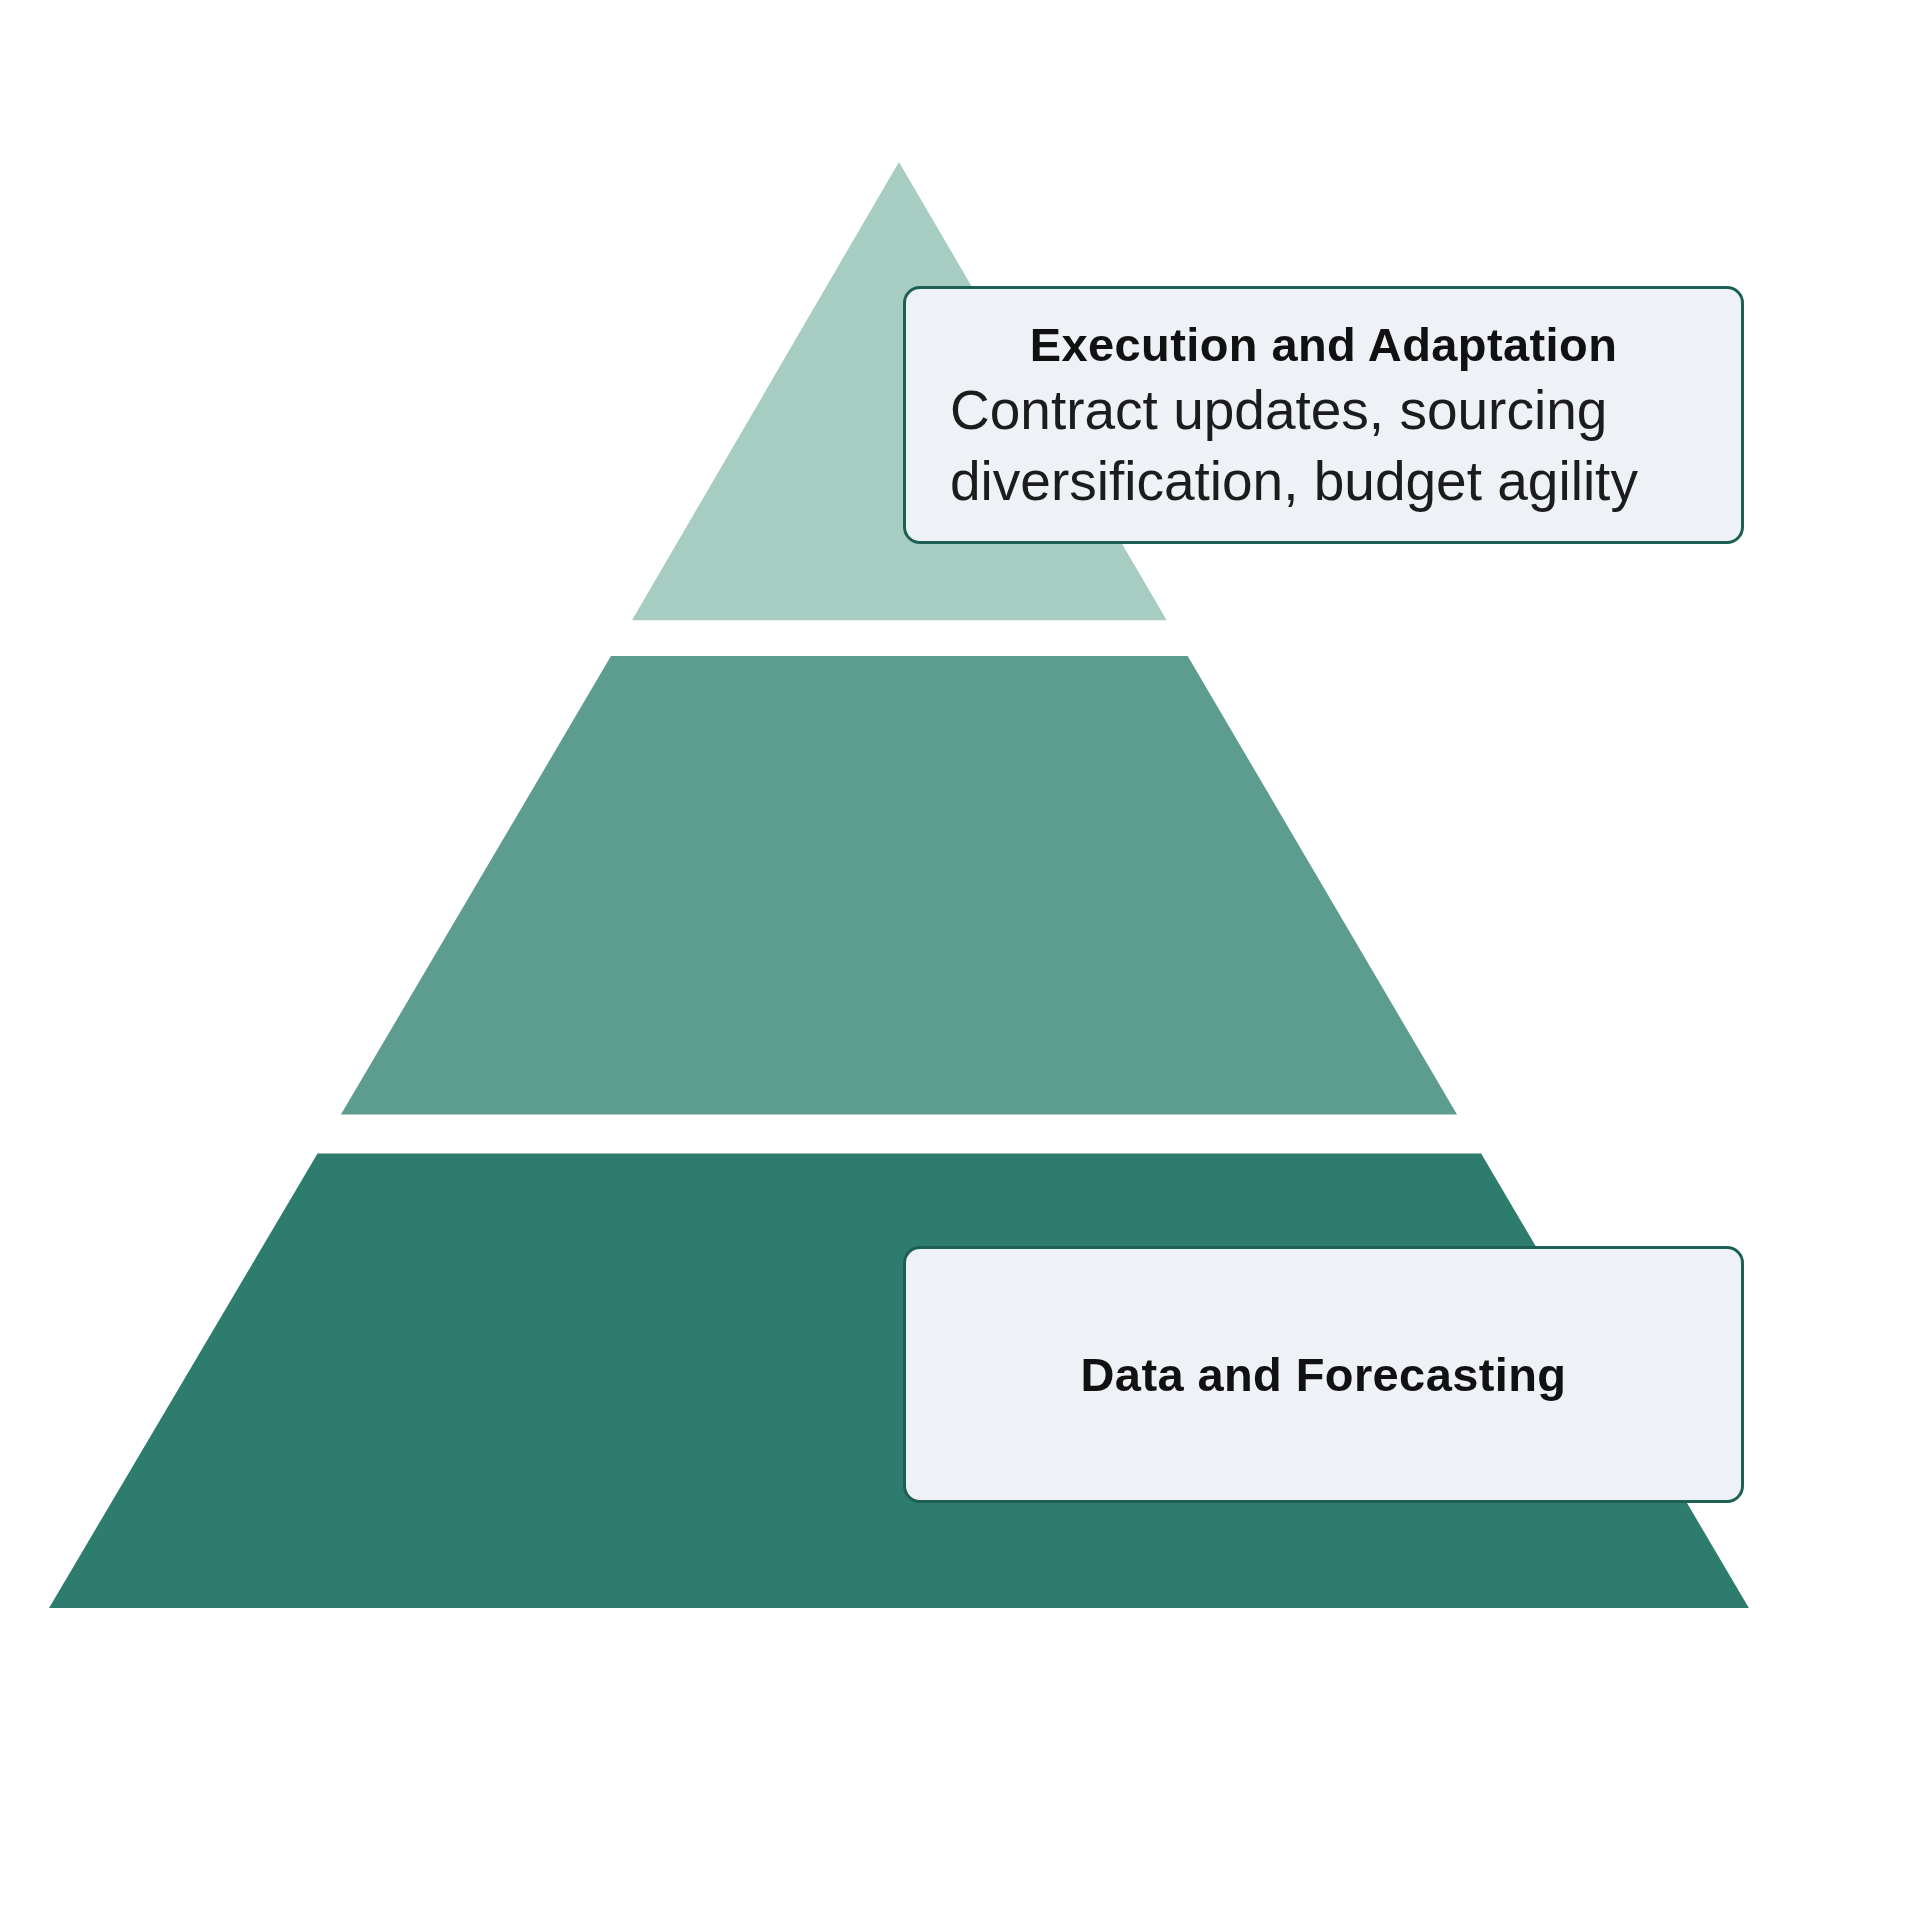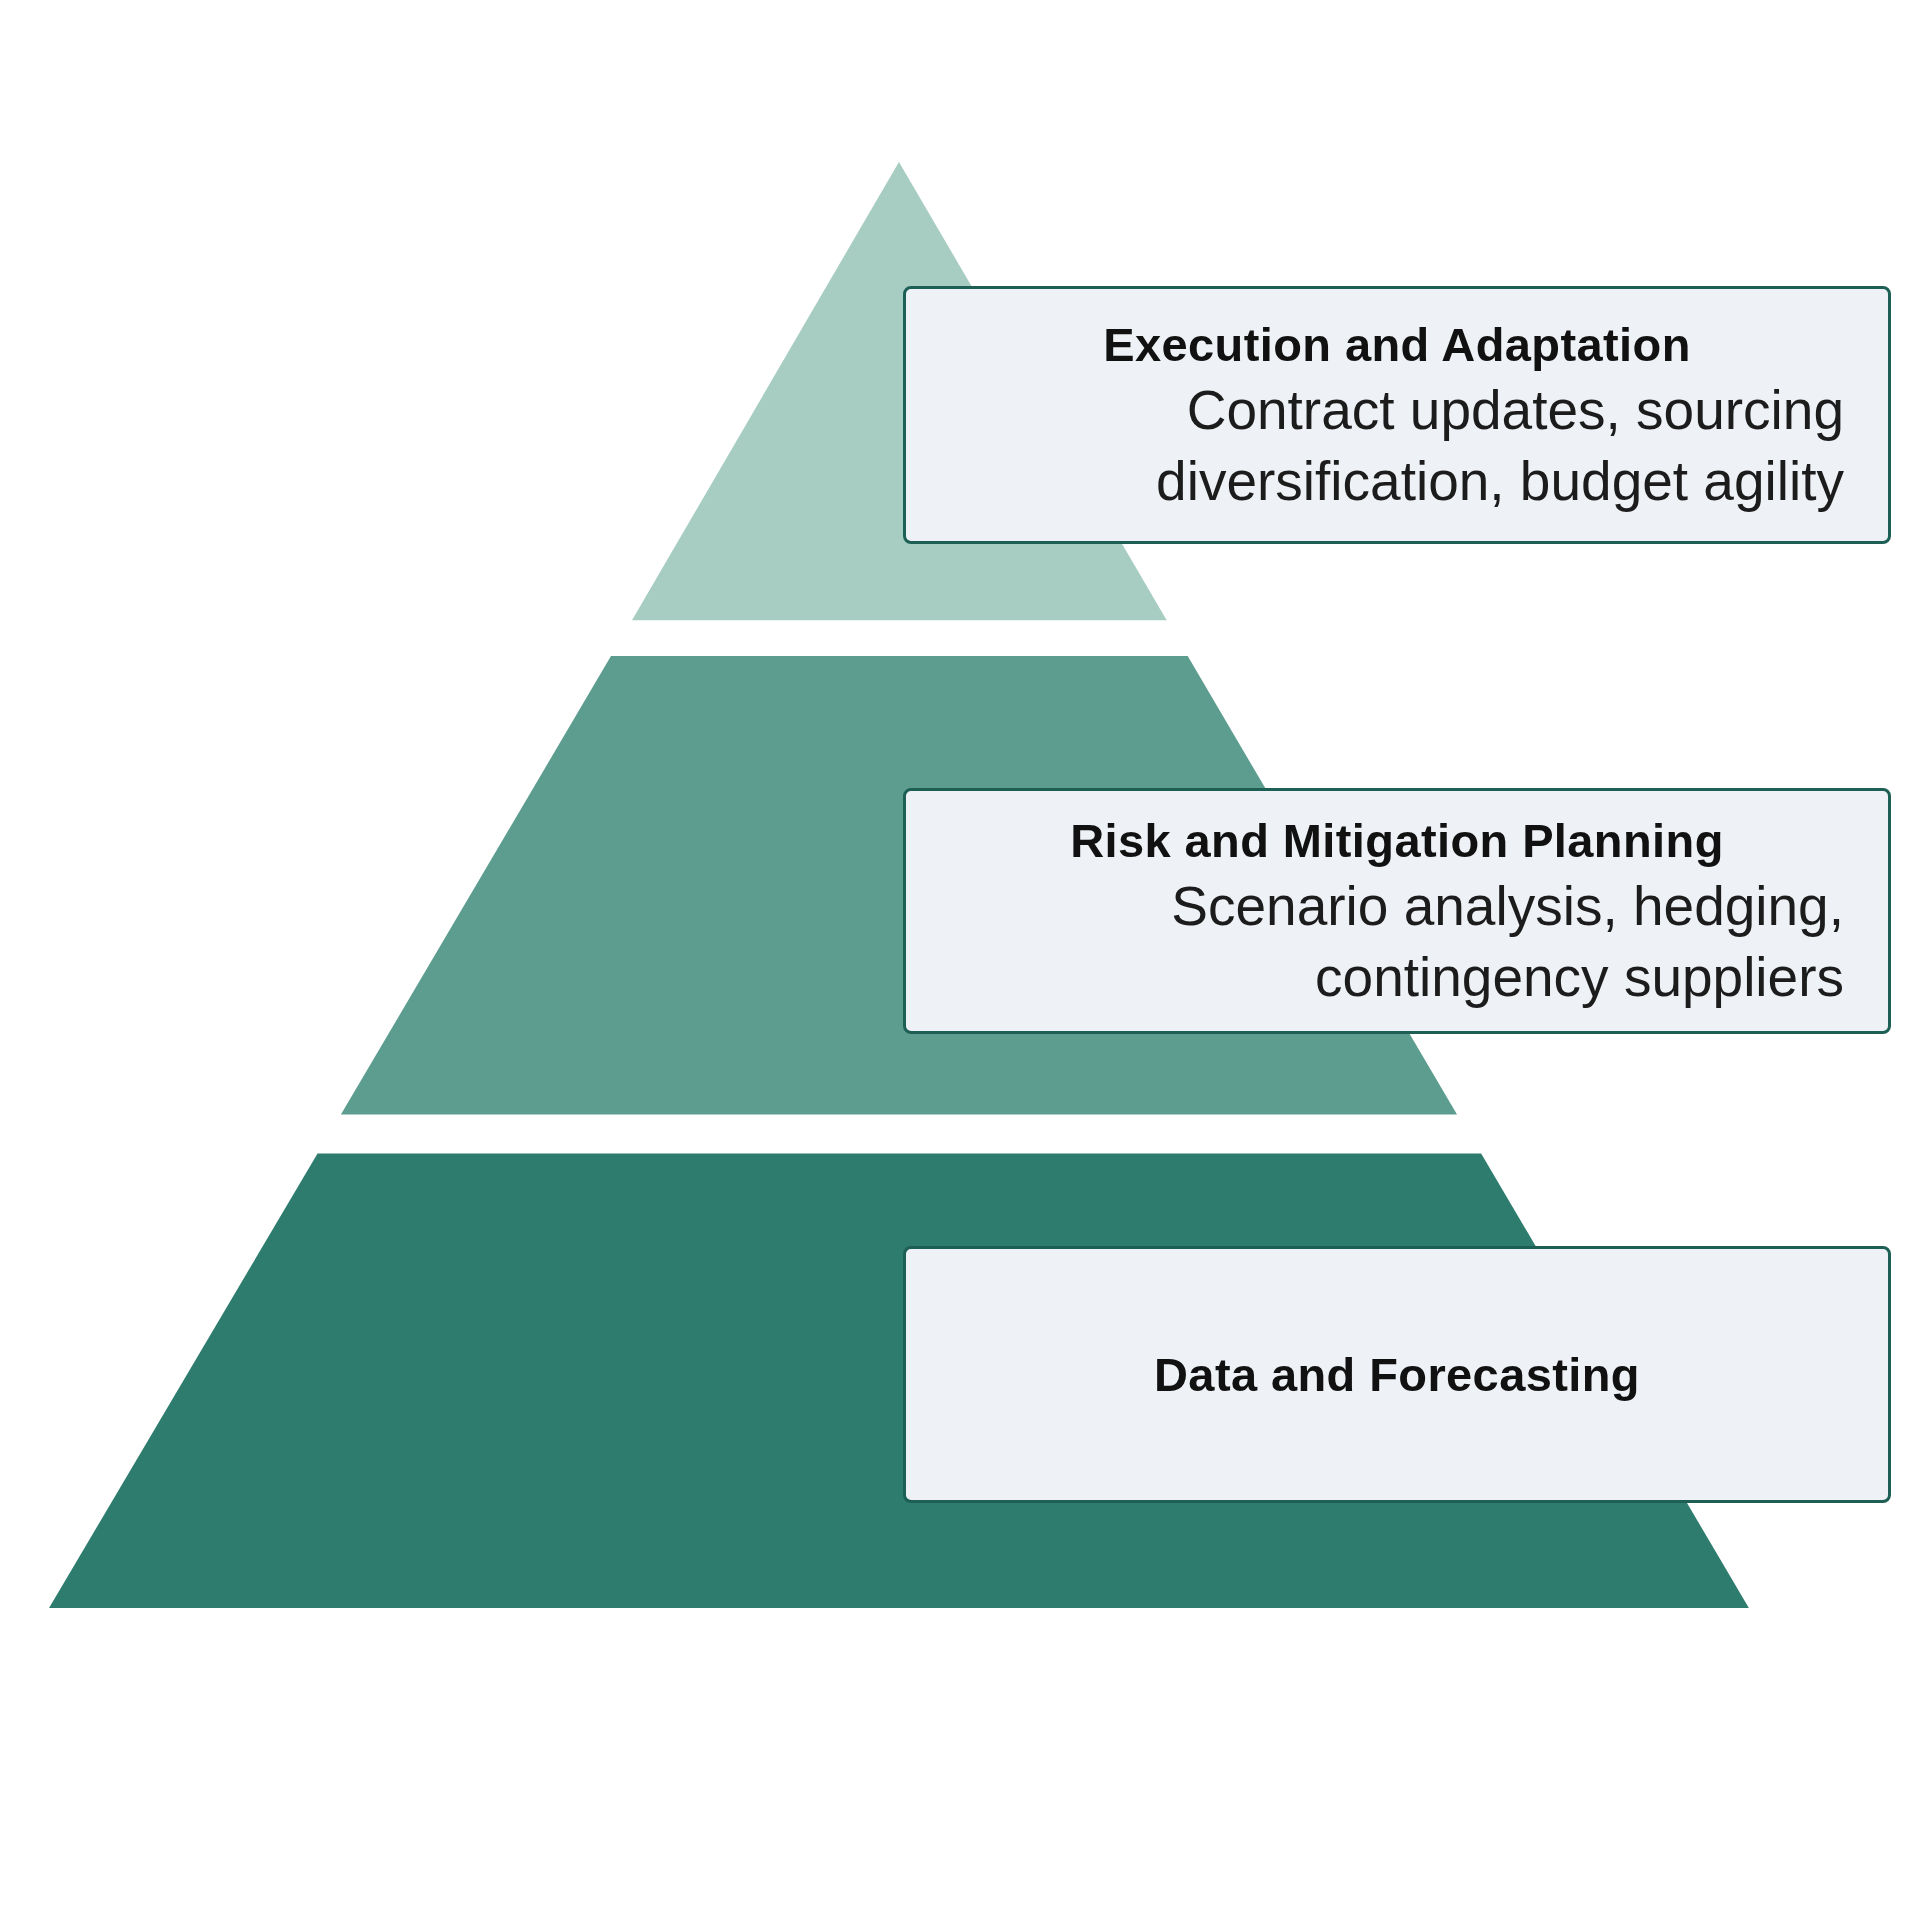--- a/index.html
+++ b/index.html
@@ -19,30 +19,30 @@
     position: absolute;
     left: 0;
     top: 0;
     width: 1931px;
     height: 1931px;
     display: block;
   }
   .label-card {
     position: absolute;
     left: 903px;
-    width: 988px;
+    width: 841px;
     box-sizing: border-box;
     background: #eef1f5;
     border: 3.9px solid #1e5f55;
-    border-radius: 8px;
+    border-radius: 17px;
     display: flex;
     flex-direction: column;
     align-items: center;
     justify-content: center;
-    text-align: right;
+    text-align: left;
     padding: 18.7px 44px;
   }
   .label-card .tier-title {
     font-size: 47px;
     font-weight: 700;
     color: #111111;
     line-height: 1.3;
     letter-spacing: 0.4px;
   }
   .label-card .tier-subtitle {
@@ -67,23 +67,19 @@
     <polygon points="785,843 1526,843 1872,1432 438,1432" fill="#5d9d8f"></polygon>
 
     <polygon points="408,1482 1903,1482 2247,2066 63,2066" fill="#2d7c6e"></polygon>
   </svg>
 
   <div class="label-card card-1">
     <div class="tier-title">Execution and Adaptation</div>
     <div class="tier-subtitle">Contract updates, sourcing diversification, budget agility</div>
   </div>
 
-  <div class="label-card card-2">
-    <div class="tier-title">Risk and Mitigation Planning</div>
-    <div class="tier-subtitle">Scenario analysis, hedging, contingency suppliers</div>
-  </div>
 
   <div class="label-card card-3">
     <div class="tier-title">Data and Forecasting</div>
   </div>
 
 </div>
 
 
 </body></html>

